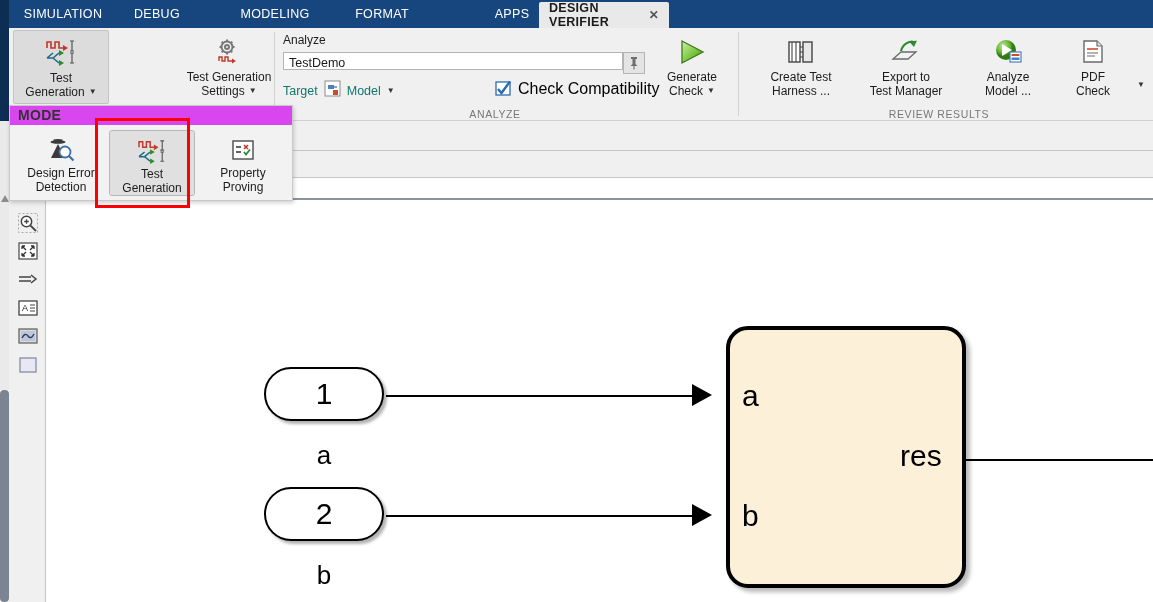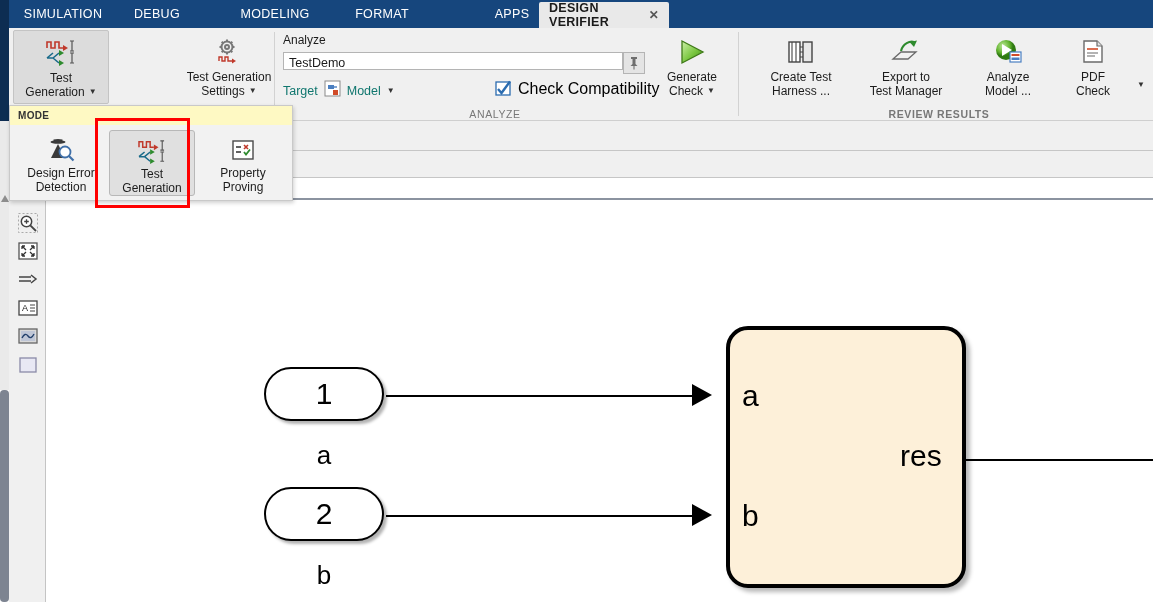--- a/index.html
+++ b/index.html
@@ -84,21 +84,21 @@
   .chkcompat { position: absolute; left: 220px; top: 52px; display: flex; gap: 6px; }
 
   
   .modepanel {
     position: absolute; left: 9px; top: 105px; width: 284px; height: 96px;
     background: #f2f2f2; border: 1px solid #c9c9c9;
     box-shadow: 1px 2px 4px rgba(0,0,0,.18); z-index: 40;
   }
   .modepanel .hdr {
     position: absolute; left: 0; top: 0; width: 100%; height: 19px;
-    background: #fef9c3; font-size: 10px; color: #333;
+    background: #d946ef; font-size: 14px; color: #333;
     padding-left: 8px; line-height: 19px; font-weight: bold; letter-spacing: .3px;
   }
   .modebtn {
     position: absolute; top: 24px; width: 86px; height: 66px;
     display: flex; flex-direction: column; align-items: center;
     padding-top: 6px; cursor: default;
   }
   .modebtn.sel { background: #e0e0e0; border: 1px solid #b8b8b8; border-radius: 3px; }
   .modebtn .ico { height: 30px; display:flex; align-items:center; justify-content:center; }
   .modebtn .lbl { font-size: 12px; color: #1c1c1c; text-align: center; line-height: 14px; }
@@ -378,21 +378,21 @@
           <div class="lbl">
             <div>PDF</div>
             <div>Check</div>
           </div>
         </div>
 
         <div class="bigbtn" style="left:392px;top:2px;width:20px;height:74px;justify-content:center;">
           <span class="caret" style="margin-top:30px;">▼</span>
         </div>
       </div>
-      <div class="rgroup-label" style="left:0;width:400px;font-weight:bold;">REVIEW RESULTS</div>
+      <div class="rgroup-label" style="left:0;width:400px;">REVIEW RESULTS</div>
     </div>
   </div>
 
   <div class="strip" style="top:121px;height:30px;"></div>
   <div class="strip" style="top:151px;height:27px;"></div>
   <div class="strip strip2" style="top:178px;height:22px;"></div>
 
   <div class="modepanel">
     <div class="hdr">MODE</div>
 

